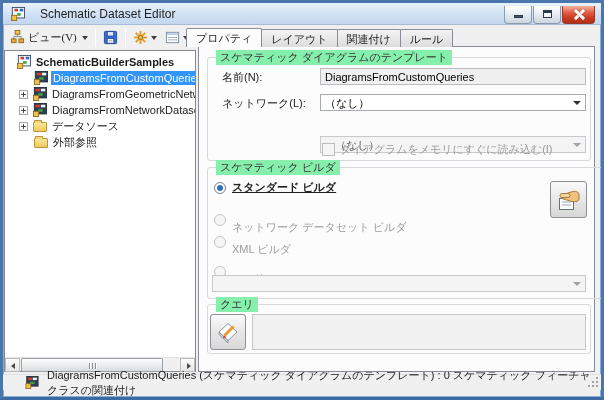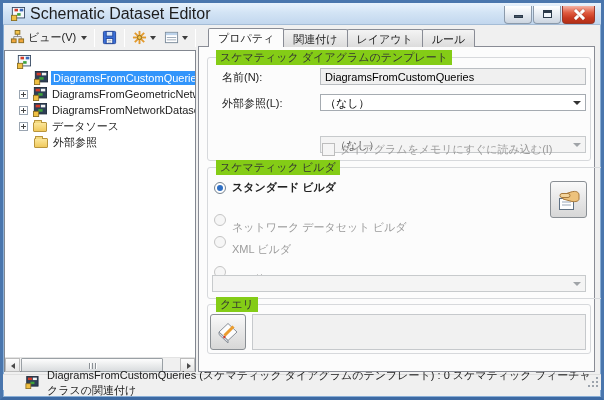--- a/index.html
+++ b/index.html
@@ -8,38 +8,38 @@
 
   .win { position:relative; width:604px; height:400px;
          border:3px solid #4a76ad; border-bottom-color:#3d6aa3;
          background:#f0f0f0; overflow:hidden;
          box-shadow: inset 0 0 0 1px #89aed6; }
 
   
   .titlebar { position:absolute; left:0; top:0; right:0; height:22px;
     background:linear-gradient(#e8f2fc,#d3e4f5 45%,#c2d7ee);
     border-bottom:1px solid #a4bcd6; display:flex; align-items:center; padding-left:6px; }
-  .titlebar .t-text { margin-left:2px; font-size:16px; color:#1d1d1d; }
+  .titlebar .t-text { margin-left:12px; font-size:12px; color:#1d1d1d; }
   .win-btns { position:absolute; top:3px; right:6px; display:flex; }
   .wbtn { width:28px; height:18px; border:1px solid #8b9aab; border-top:none;
     background:linear-gradient(#ffffff,#e9eef4 45%,#ccd5e0);
     border-radius:0 0 4px 4px; margin-left:1px; position:relative; }
   .wbtn.close { width:33px; border-color:#97382a;
     background:linear-gradient(#f5b3a4,#e05b40 40%,#c83a22 70%,#b33018); }
   .glyph-min { position:absolute; left:9px; bottom:5px; width:9px; height:3px; background:#465668; border:1px solid #2c3a4a; }
   .glyph-max { position:absolute; left:9px; top:4px; width:9px; height:8px; border:1px solid #2c3a4a; border-top-width:3px; background:#f2f6fb; }
   .glyph-close { position:absolute; left:10px; top:3px; width:12px; height:11px; }
   .glyph-close:before,.glyph-close:after { content:""; position:absolute; left:5px; top:-1px; width:3px; height:13px; background:#fff; box-shadow:0 0 1px #7e2013; }
   .glyph-close:before{ transform:rotate(45deg);} .glyph-close:after{ transform:rotate(-45deg);}
 
   .main { position:absolute; left:0; top:22px; right:0; bottom:0; }
 
   
   .toolbar { position:absolute; left:3px; top:1px; height:23px; display:flex; align-items:center; }
-  .tbtn { display:flex; align-items:center; padding:2px 3px; border:1px solid transparent; border-radius:2px; }
+  .tbtn { display:flex; align-items:center; padding:2px 3px; border:1px solid transparent; border-radius:2px;font-family:Liberation Serif, serif; }
   .tbtn span.lbl { margin:0 2px 0 3px; }
   .caret { width:0; height:0; border-left:3px solid transparent; border-right:3px solid transparent; border-top:4px solid #3c3c3c; margin-left:3px; }
   .tsep { width:1px; height:18px; background:#c9c9c9; margin:0 3px; border-right:1px solid #fff; }
 
   
   .treepanel { position:absolute; left:1px; top:25px; width:192px; height:322px;
     background:#fff; border:1px solid #828790; }
   .tree { position:absolute; inset:1px 0 15px 0; overflow:hidden; padding-top:2px; }
   .trow { height:16px; display:flex; align-items:center; white-space:nowrap; }
   .trow .lbl { padding:1px 2px; }
@@ -60,29 +60,29 @@
   .sbtn.left{ left:0; } .sbtn.right{ right:0; }
   .arr { position:absolute; top:4px; width:0; height:0; border-top:3px solid transparent; border-bottom:3px solid transparent; }
   .arr.l { left:5px; border-right:4px solid #4a4a4a; }
   .arr.r { left:6px; border-left:4px solid #4a4a4a; }
   .thumb { position:absolute; left:16px; top:0; width:142px; height:14px;
     background:linear-gradient(#fdfdfd,#d9dcde); border:1px solid #9aa0a5; border-radius:1px; }
   .thumb:before { content:""; position:absolute; left:50%; top:4px; width:1px; height:6px; background:#8b9095;
     box-shadow:-3px 0 0 #8b9095, 3px 0 0 #8b9095, -2px 0 0 #fff, 4px 0 0 #fff; }
 
   
-  .tabs { position:absolute; left:205px; top:3px; height:19px; display:flex; z-index:3; }
+  .tabs { position:absolute; left:183px; top:3px; height:19px; display:flex; z-index:3; }
   .tab { height:18px; margin-top:1px; padding:2px 9px 0 9px; border:1px solid #898c95; border-bottom:none;
     background:linear-gradient(#f4f4f4,#dcdcdc); border-radius:2px 2px 0 0; margin-right:-1px; color:#222; }
   .tab.active { height:19px; margin-top:0; background:#fcfcfc; z-index:4; position:relative; }
   .rpanel { position:absolute; left:195px; top:21px; width:397px; height:326px;
     background:#fcfcfc; border:1px solid #898c95; z-index:2; }
 
   .group { position:absolute; border:1px solid #d7d9dc; border-radius:3px; }
-  .gtitle { position:absolute; top:-8px; left:8px; background:#84cc16; padding:0 4px; color:#333; }
+  .gtitle { position:absolute; top:-8px; left:8px; background:#86efac; padding:0 4px; color:#333; }
 
   .g-template { left:8px; top:10px; width:384px; height:104px; }
   .g-builder  { left:8px; top:120px; width:408px; height:132px; }
   .g-query    { left:8px; top:257px; width:384px; height:50px; }
 
   .frow-label { position:absolute; left:14px; color:#222; }
   .field { position:absolute; left:112px; width:266px; height:17px; line-height:15px; padding:1px 4px; }
   .txt-ro { background:#f0f0f0; border:1px solid #b9bdc1; color:#000; }
   .combo { background:#fff; border:1px solid #a5abb1; color:#000; position:relative; }
   .combo .carea { position:absolute; right:1px; top:1px; bottom:1px; width:15px; display:flex; align-items:center; justify-content:center; }
@@ -91,21 +91,21 @@
   .combo.disabled .carr { border-top-color:#9fa3a7; }
 
   .chkrow { position:absolute; left:114px; top:84px; display:flex; align-items:center; }
   .chk { width:13px; height:13px; background:#f5f5f5; border:1px solid #bdbdbd; margin-right:5px; }
   .dis-lbl { color:#9b9b9b; }
 
   .radiorow { position:absolute; left:6px; display:flex; align-items:center; }
   .radio { width:12px; height:12px; border-radius:50%; background:#fff; border:1px solid #75828f; margin-right:6px; position:relative; }
   .radio.on:before { content:""; position:absolute; left:2px; top:2px; width:6px; height:6px; border-radius:50%; background:#2f6fc4; }
   .radio.dis { border-color:#c5c5c5; background:#f6f6f6; }
-  .radiorow .rl { color:#222; } .radiorow .rl.b { font-weight:bold; }
+  .radiorow .rl { color:#222; } .radiorow .rl.b { font-weight:bold;text-decoration:underline; }
   .radiorow .rl.dis { color:#9b9b9b;margin-top:16px; }
 
   .sqbtn { position:absolute; width:37px; height:37px; border:1px solid #8a8f94; border-radius:3px;
     background:linear-gradient(#fafafa,#e9e9e9 45%,#d7d7d7); display:flex; align-items:center; justify-content:center; }
   .btn-props { left:342px; top:13px; }
   .btn-query { left:2px; top:9px; width:36px; height:36px; }
   .qfield { position:absolute; left:44px; top:9px; width:334px; height:36px; background:#f1f1f1; border:1px solid #c6c9cc; }
   .othercombo { position:absolute; left:4px; top:107px; width:374px; height:17px; }
 
   
@@ -196,20 +196,21 @@
 
         <div class="trow root">
           <span class="tspace" style="width:10px"></span>
           <svg class="mini-ico" viewBox="0 0 16 16">
             <rect x="1.5" y="0.5" width="14" height="12" fill="#f5f8fc" stroke="#33465f"></rect>
             <rect x="4" y="2" width="4" height="3" fill="#d43b29"></rect>
             <rect x="10" y="2" width="4" height="3" fill="#3b67b5"></rect>
             <rect x="7" y="7" width="4" height="3" fill="#3ba13b"></rect>
             <rect x="0.5" y="9.5" width="6" height="6" fill="#f0c043" stroke="#8a6d1f"></rect>
           </svg>
+          <span class="lbl">SchematicBuilderSamples</span>
         </div>
 
         <div class="trow sel">
           <span class="tspace" style="width:27px"></span>
           <svg class="mini-ico" viewBox="0 0 16 16">
             <rect x="1.5" y="0.5" width="14" height="12" fill="#2e3f57" stroke="#1c2838"></rect>
             <rect x="3" y="2" width="5" height="3" fill="#d43b29"></rect>
             <rect x="9" y="2" width="5" height="3" fill="#f2f2f2"></rect>
             <rect x="6" y="7" width="5" height="3" fill="#3ba13b"></rect>
             <rect x="0.5" y="9.5" width="6" height="6" fill="#f0c043" stroke="#8a6d1f"></rect>
@@ -267,36 +268,36 @@
           </div>
         <div class="thumb"></div>
         <div class="sbtn right">
             <span class="arr r"></span>
           </div>
       </div>
     </div>
 
     <div class="tabs">
       <div class="tab active">プロパティ</div>
+      <div class="tab">レイアウト</div>
       <div class="tab">関連付け</div>
-      <div class="tab">レイアウト</div>
       <div class="tab">ルール</div>
     </div>
 
     <div class="rpanel">
 
       <div class="group g-template">
         <span class="gtitle">スケマティック ダイアグラムのテンプレート</span>
 
         <span class="frow-label" style="top:12px">名前(N):</span>
         <div class="field txt-ro" style="top:10px">
           <span>DiagramsFromCustomQueries</span>
         </div>
 
-        <span class="frow-label" style="top:38px">外部参照(L):</span>
+        <span class="frow-label" style="top:38px">ネットワーク(L):</span>
         <div class="field combo" style="top:36px">
           <span>（なし）</span>
           <span class="carea">
               <span class="carr"></span>
             </span>
         </div>
 
         <div class="field combo disabled" style="top:61px; padding-left:14px">
           <span>（なし）</span>
           <span class="carea">

